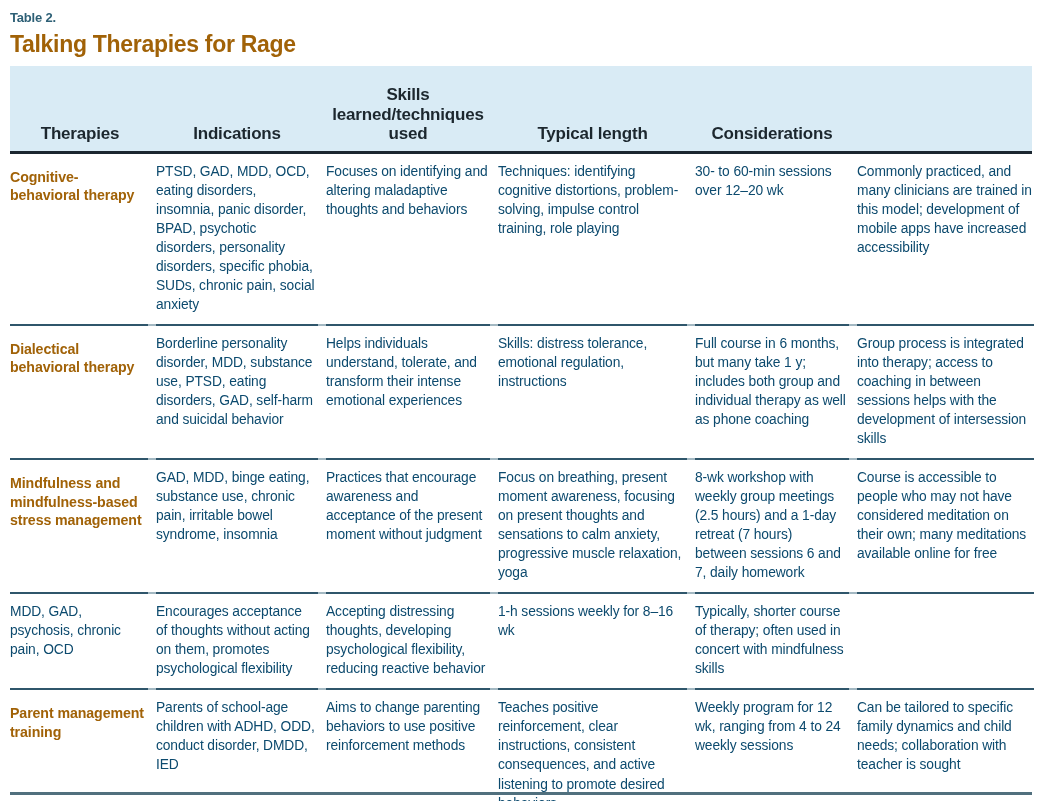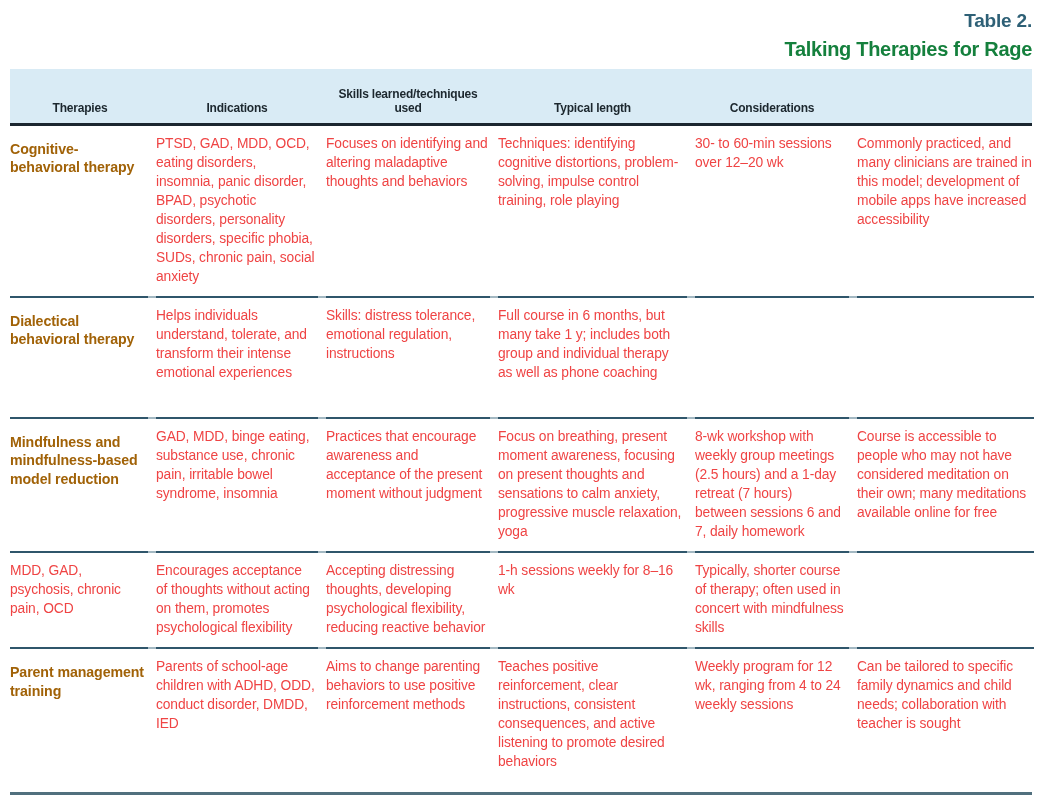--- a/index.html
+++ b/index.html
@@ -7,54 +7,54 @@
   body {
     width:1042px; height:801px;
     font-family:"Liberation Sans","DejaVu Sans",sans-serif;
     color:#3f3f3f;
     position:relative;
     overflow:hidden;
   }
   .page { padding:8px 10px 0 10px; }
 
   .table-label {
-    color:#2e6076; font-size:19px; font-weight:bold;
-    letter-spacing:-0.2px; margin-top:2px;text-align:right;
+    color:#2e6076; font-size:13px; font-weight:bold;
+    letter-spacing:-0.2px; margin-top:2px;
   }
   .table-title {
-    color:#15803d; font-size:20px; font-weight:bold;
-    letter-spacing:-0.3px; margin-top:6px; margin-bottom:8px;text-align:right;
+    color:#a16207; font-size:23px; font-weight:bold;
+    letter-spacing:-0.3px; margin-top:6px; margin-bottom:8px;
   }
 
   .tbl { width:1022px; }
 
   .grid6 {
     display:grid;
     grid-template-columns:138px 162px 164px 189px 154px 177px;
     column-gap:8px;
   }
 
   .thead {
     background:#d9ebf5;
     min-height:47px;
     align-items:end;
   }
   .thead .hcell {
-    font-weight:bold; color:#1c272e; font-size:12px;
+    font-weight:bold; color:#1c272e; font-size:17px;
     letter-spacing:-0.2px; line-height:1.15;
     padding:19px 0 7px 0;
     text-align:center;
   }
   .thead .hcell:first-child { text-align:center; padding-left:2px; }
 
   .headline { height:3px; background:#1b2630; width:1022px; }
 
   .trow { padding:0; }
   .cell {
-    font-size:13.8px; line-height:1.38; color:#ef4444;
+    font-size:13.8px; line-height:1.38; color:#0c4a6e;
     padding:8px 2px 10px 0;
     letter-spacing:-0.1px;
   }
   .therapy {
     font-weight:bold; color:#a16207; font-size:14.2px; line-height:1.3;
     padding-top:14px;
   }
   .r1 { min-height:157px; }
   .r2 { min-height:119px; }
   .r3 { min-height:122px; }
@@ -101,36 +101,38 @@
       <span></span>
         <span></span>
         <span></span>
         <span></span>
         <span></span>
         <span></span>
     </div>
 
     <div class="trow grid6 r2">
       <div class="cell therapy">Dialectical behavioral therapy</div>
+      <div class="cell">Borderline personality disorder, MDD, substance use, PTSD, eating disorders, GAD, self-harm and suicidal behavior</div>
       <div class="cell">Helps individuals understand, tolerate, and transform their intense emotional experiences</div>
       <div class="cell">Skills: distress tolerance, emotional regulation, instructions</div>
       <div class="cell">Full course in 6 months, but many take 1 y; includes both group and individual therapy as well as phone coaching</div>
+      <div class="cell">Group process is integrated into therapy; access to coaching in between sessions helps with the development of intersession skills</div>
     </div>
 
     <div class="divider grid6">
       <span></span>
         <span></span>
         <span></span>
         <span></span>
         <span></span>
         <span></span>
     </div>
 
     <div class="trow grid6 r3">
-      <div class="cell therapy">Mindfulness and mindfulness-based model reduction</div>
+      <div class="cell therapy">Mindfulness and mindfulness-based stress management</div>
       <div class="cell">GAD, MDD, binge eating, substance use, chronic pain, irritable bowel syndrome, insomnia</div>
       <div class="cell">Practices that encourage awareness and acceptance of the present moment without judgment</div>
       <div class="cell">Focus on breathing, present moment awareness, focusing on present thoughts and sensations to calm anxiety, progressive muscle relaxation, yoga</div>
       <div class="cell">8-wk workshop with weekly group meetings (2.5 hours) and a 1-day retreat (7 hours) between sessions 6 and 7, daily homework</div>
       <div class="cell">Course is accessible to people who may not have considered meditation on their own; many meditations available online for free</div>
     </div>
 
     <div class="divider grid6">
       <span></span>
         <span></span>

